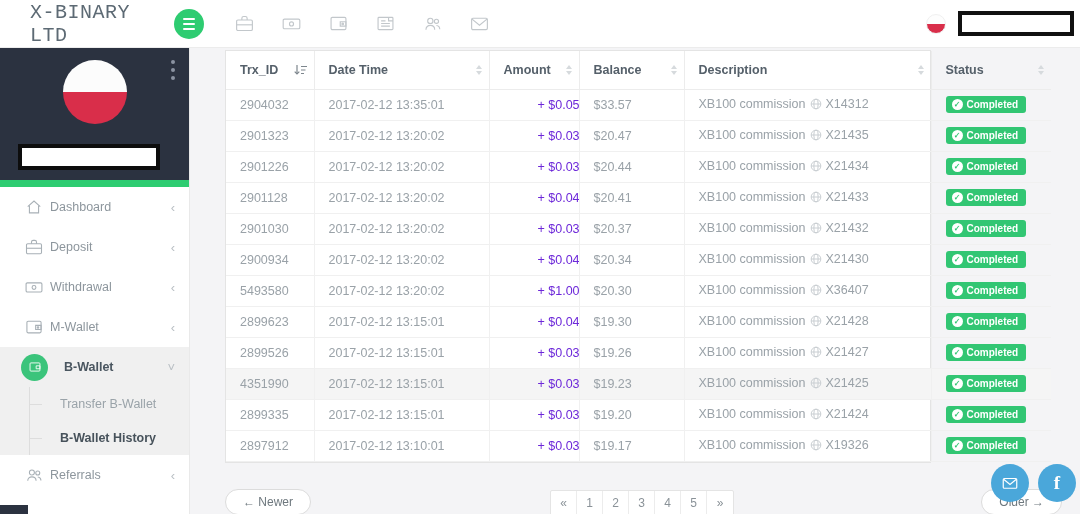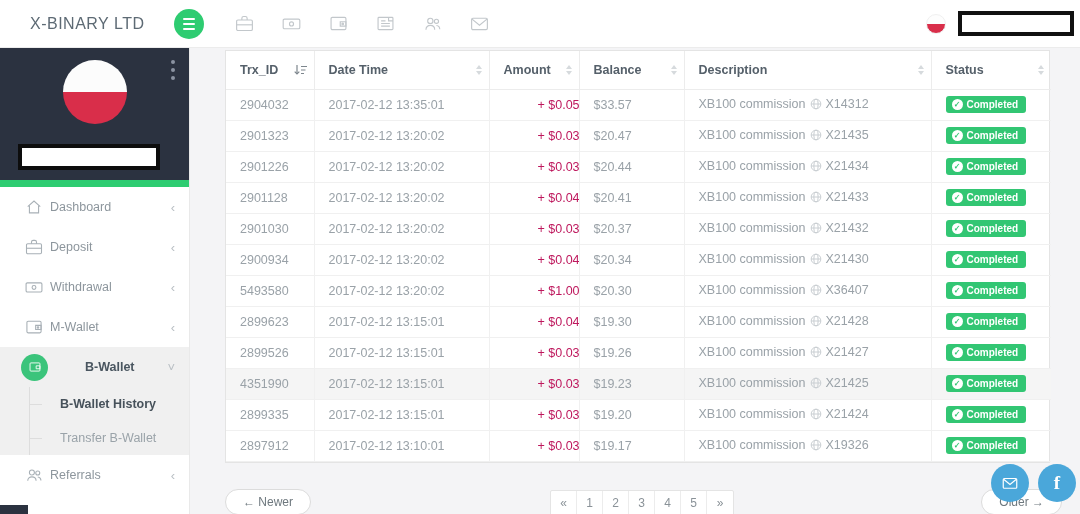--- a/index.html
+++ b/index.html
@@ -1,20 +1,20 @@
 <!DOCTYPE html>
 <html><head>
 <meta charset="utf-8">
 <style>
   * { box-sizing: border-box; margin: 0; padding: 0; }
   html,body { width:1080px; height:514px; overflow:hidden; font-family:"Liberation Sans",sans-serif; background:#f4f4f6; position:relative; }
 
   
   .header { position:absolute; top:0; left:0; width:1080px; height:48px; background:#fff; border-bottom:1px solid #ececec; display:flex; align-items:center; z-index:6; }
-  .brand { margin-left:30px; font-size:16px; color:#5d6a74; letter-spacing:.5px; width:132px; cursor:pointer; }
+  .brand { margin-left:30px; font-size:20px; color:#5d6a74; letter-spacing:.5px; width:132px; cursor:pointer;font-family:Liberation Mono, monospace; }
   .menu-toggle { width:30px; height:30px; border-radius:50%; background:#2ecc71; display:flex; flex-direction:column; align-items:center; justify-content:center; gap:3px; margin-left:12px; cursor:pointer; flex:none; }
   .menu-toggle i { display:block; width:12px; height:2px; background:#fff; border-radius:1px; }
   .hdr-icons { display:flex; gap:26px; margin-left:30px; align-items:center; }
   .hicon { width:21px; height:21px; cursor:pointer; display:block; }
   .hicon svg { stroke:#c2c7cb; fill:none; stroke-width:1.3; width:21px; height:21px; }
   .hdr-right { margin-left:auto; display:flex; align-items:center; margin-right:6px; }
   .flag { width:20px; height:20px; border-radius:50%; background:linear-gradient(#fdfdfd 50%, #d92e4a 50%); border:1px solid #f0f0f0; margin-right:12px; }
   .redact-user { width:116px; height:25px; background:#fff; border:4px solid #111; cursor:pointer; }
 
   
@@ -24,41 +24,41 @@
   .dots i { width:4px; height:4px; border-radius:50%; background:#8b93a1; display:block; }
   .avatar { position:absolute; top:12px; left:50%; transform:translateX(-50%); width:64px; height:64px; border-radius:50%; background:linear-gradient(#fcfcfc 50%, #d92e4a 50%); }
   .redact-name { position:absolute; left:18px; bottom:10px; width:142px; height:26px; background:#fff; border:4px solid #0d0d0d; }
   .green-bar { height:7px; background:#2ecc71; }
   .nav-item { height:40px; display:flex; align-items:center; padding:0 14px 0 24px; cursor:pointer; position:relative; background:#fff; }
   .nav-icon { width:20px; height:20px; flex:none; }
   .nav-icon svg { stroke:#a8b0b6; fill:none; stroke-width:1.3; width:20px; height:20px; }
   .nav-label { margin-left:6px; font-size:12.5px; color:#8d969d; }
   .nav-chev { margin-left:auto; color:#b9bfc4; font-size:13px; }
   .active-group { background:#f0f0f0; }
-  .active-group .nav-item { background:#f0f0f0;gap:21px; }
+  .active-group .nav-item { background:#f0f0f0; }
   .nav-item.bwallet { padding-left:21px; }
   .nav-item.bwallet .nav-label { color:#4a5660; font-weight:bold; margin-left:16px; }
   .bw-badge { width:27px; height:27px; border-radius:50%; background:#3bc47b; display:flex; align-items:center; justify-content:center; flex:none; }
   .bw-badge svg { stroke:#fff; fill:none; stroke-width:1.5; width:14px; height:14px; }
   .sub-item { height:34px; display:flex; align-items:center; padding-left:60px; font-size:12.5px; color:#9aa3a9; cursor:pointer; position:relative; background:#f0f0f0; }
   .sub-item::before { content:""; position:absolute; left:29px; top:0; bottom:0; width:1px; background:#dddddd; }
   .sub-item::after { content:""; position:absolute; left:29px; top:50%; width:13px; height:1px; background:#dddddd; }
   .sub-item.active { font-weight:bold; color:#47525b; }
   .corner-block { position:absolute; bottom:0; left:0; width:28px; height:9px; background:#2b3240; }
 
   
   .main { position:absolute; left:190px; top:48px; width:890px; height:466px; background:#f4f4f6; }
-  .table-wrap { position:absolute; left:35px; top:2px; width:825px; background:#fff; border:1px solid #e4e4e4; }
+  .table-wrap { position:absolute; left:35px; top:2px; width:706px; background:#fff; border:1px solid #e4e4e4; }
   table { width:100%; border-collapse:collapse; table-layout:fixed; }
   th { height:38px; padding:0 22px 0 14px; font-size:12.5px; color:#55606a; text-align:left; font-weight:bold; border:1px solid #ececec; border-top:none; position:relative; cursor:pointer; white-space:nowrap; }
   th:first-child { border-left:none; } th:last-child { border-right:none; }
   td { height:31px; padding:0 10px 0 14px; font-size:12.5px; color:#9aa2a8; border:1px solid #f0f0f0; white-space:nowrap; overflow:hidden; }
   td:first-child { border-left:none; } td:last-child { border-right:none; }
   tr.hl td { background:#f5f5f5; }
-  td.amount { color:#be185d;padding-left:48px; }
+  td.amount { color:#6d28d9;padding-left:48px; }
   .sort-generic { position:absolute; right:7px; top:50%; transform:translateY(-50%); display:flex; flex-direction:column; gap:2px; }
   .tri-up { width:0; height:0; border-left:3.5px solid transparent; border-right:3.5px solid transparent; border-bottom:4px solid #d6dadd; }
   .tri-down { width:0; height:0; border-left:3.5px solid transparent; border-right:3.5px solid transparent; border-top:4px solid #d6dadd; }
   .sort-active { position:absolute; right:7px; top:50%; transform:translateY(-50%); }
   .sort-active svg { stroke:#7d868d; fill:none; stroke-width:1.2; width:14px; height:14px; display:block; }
   .globe { width:12px; height:12px; margin:0 4px; vertical-align:-2px; }
   .globe svg { stroke:#c9ced2; fill:none; stroke-width:1; width:12px; height:12px; }
   .badge { display:inline-flex; align-items:center; gap:4px; background:#32c673; color:#fff; font-size:10px; font-weight:bold; padding:3px 8px 3px 6px; border-radius:3px; }
   .badge-check { width:11px; height:11px; border-radius:50%; background:#fff; color:#32c673; font-size:8px; line-height:11px; display:inline-block; text-align:center; font-weight:bold; }
 
@@ -191,25 +191,25 @@
     <div class="nav-item bwallet">
       <span class="bw-badge">
         <svg viewBox="0 0 24 24">
             <rect x="3.5" y="5" width="17" height="14" rx="1.5"></rect>
             <path d="M14 10h6.5v5H14z"></path>
           </svg>
       </span>
       <span class="nav-label">B-Wallet</span>
       <span class="nav-chev">˅</span>
     </div>
+    <div class="sub-item">
+      <span>Transfer B-Wallet</span>
+    </div>
     <div class="sub-item active">
       <span>B-Wallet History</span>
-    </div>
-    <div class="sub-item">
-      <span>Transfer B-Wallet</span>
     </div>
   </div>
 
   <div class="nav-item">
     <span class="nav-icon">
       <svg viewBox="0 0 24 24">
           <circle cx="9.5" cy="9" r="3"></circle>
           <path d="M4.5 19c0-3 2.2-4.8 5-4.8s5 1.8 5 4.8"></path>
           <circle cx="16.5" cy="9.5" r="2.4"></circle>
           <path d="M16.5 14.3c2.4.3 3.8 2 3.8 4.4"></path>

